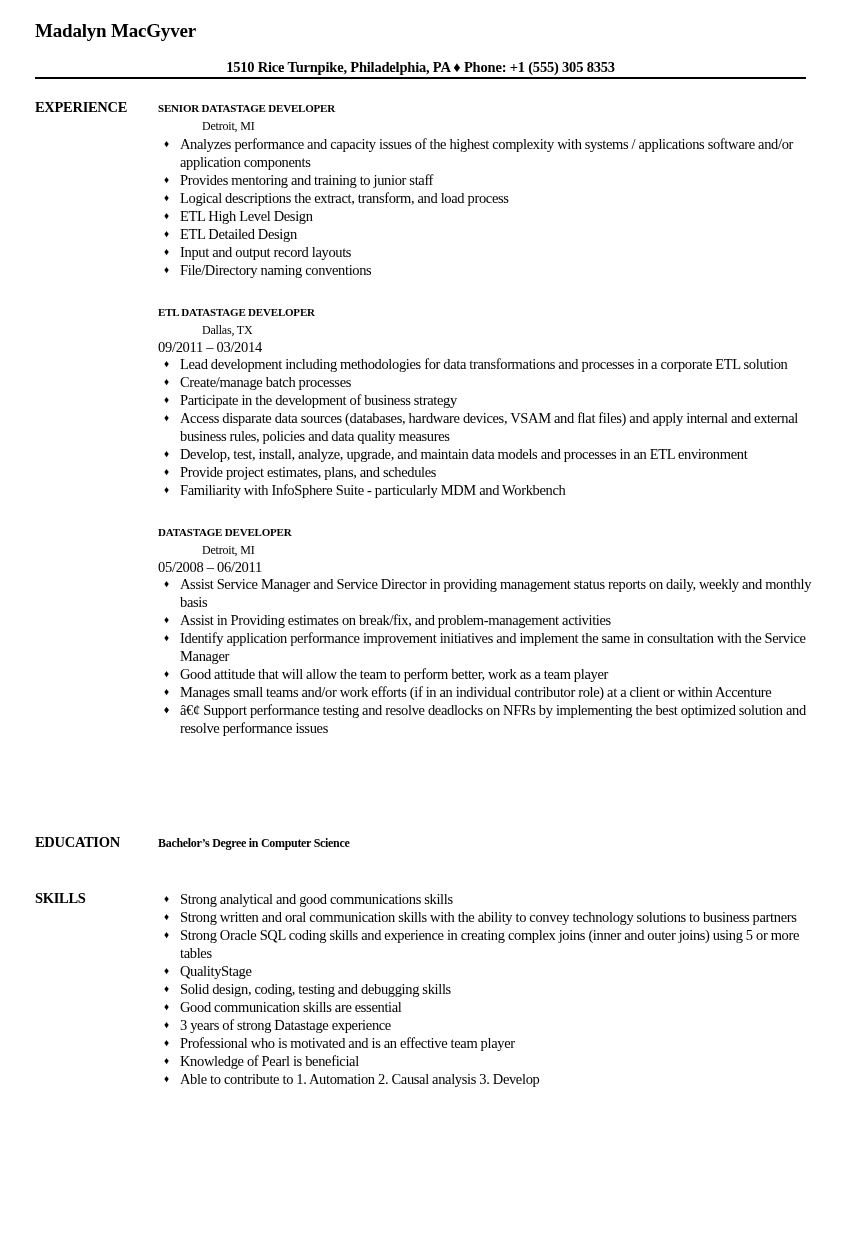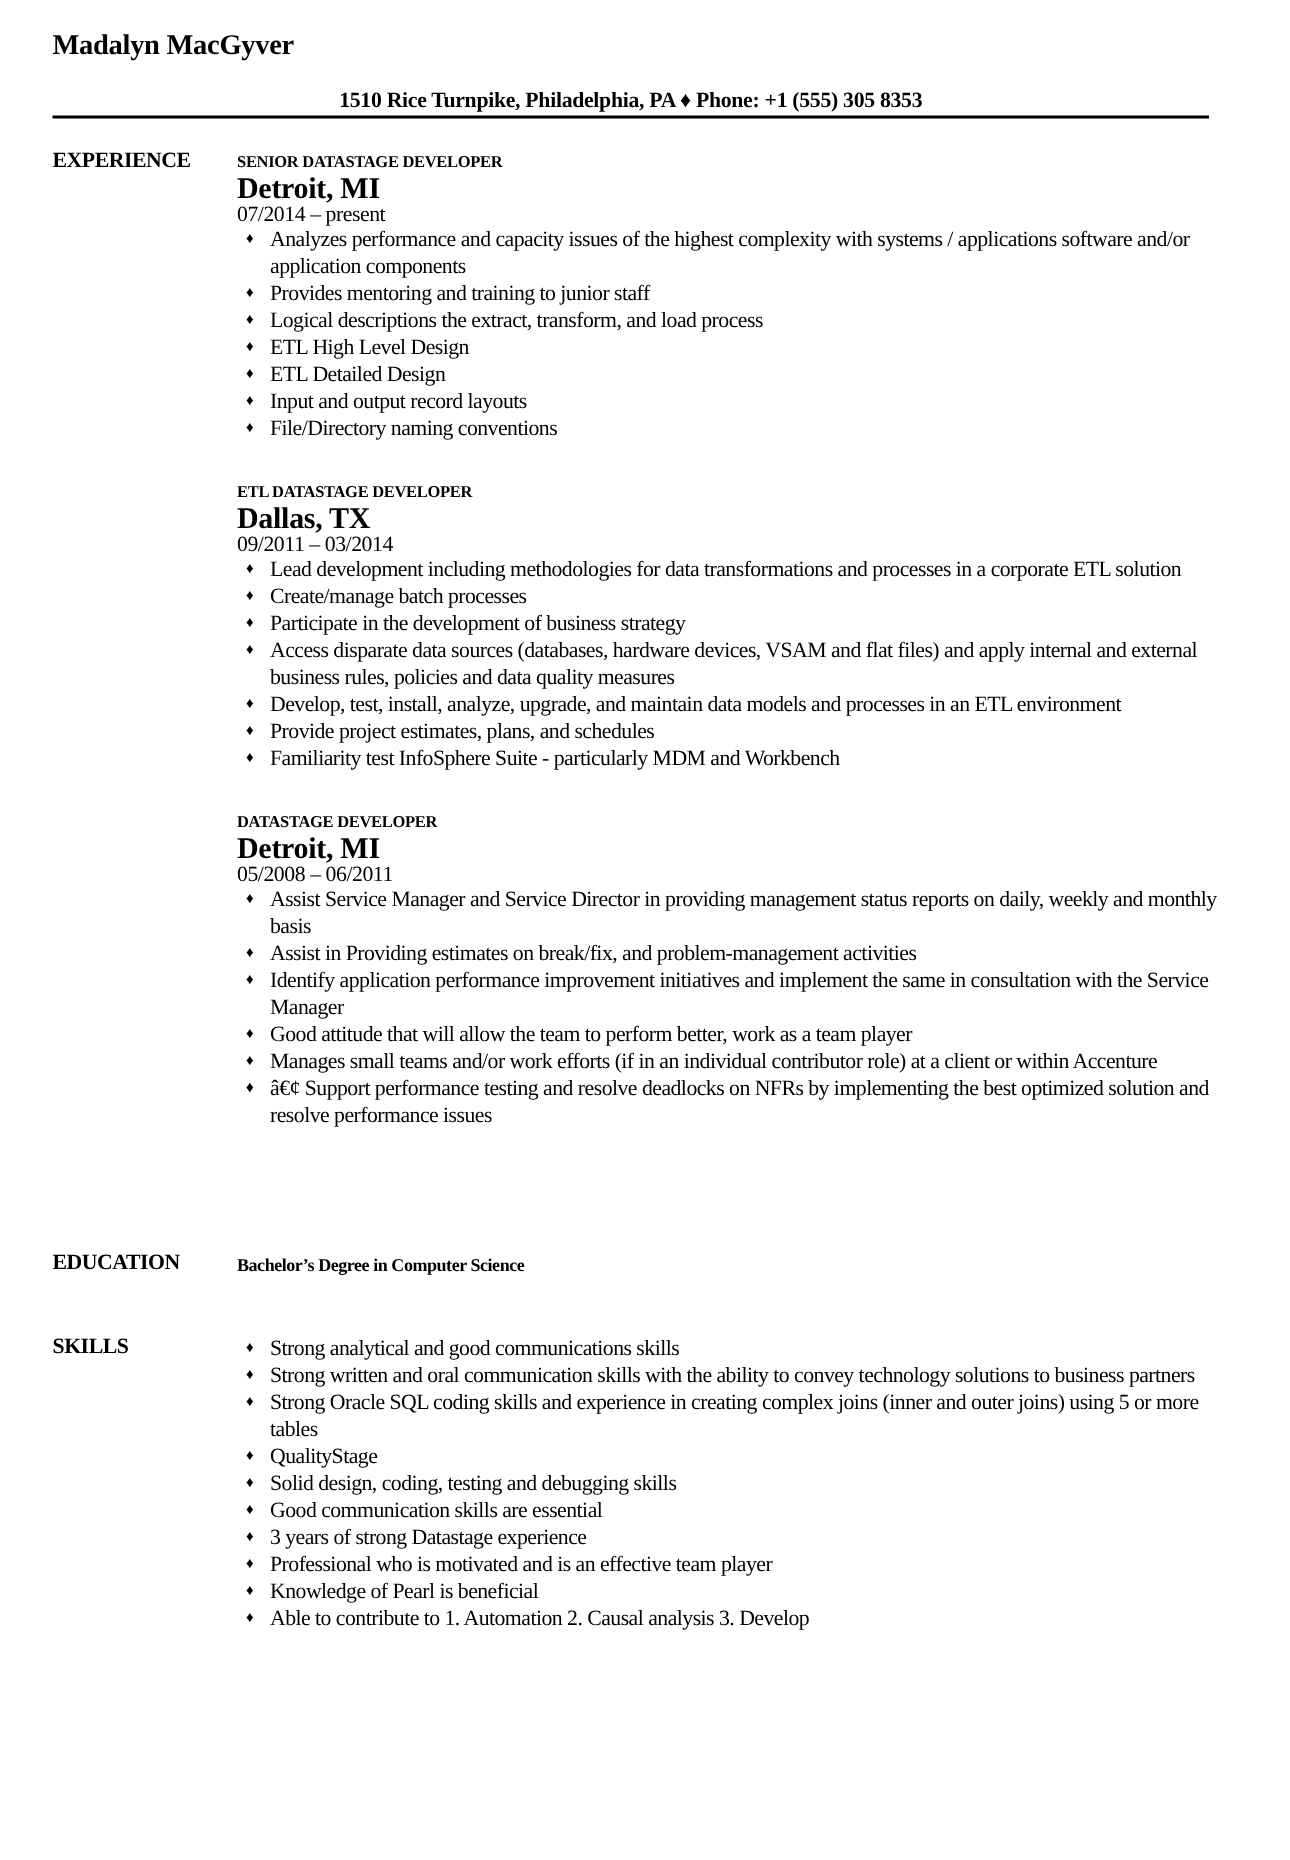--- a/index.html
+++ b/index.html
@@ -69,24 +69,25 @@
     width: 655px;
   }
   .job { margin-bottom: 22px; }
   .job-title {
     font-weight: bold;
     font-size: 11px;
     line-height: 18px;
     letter-spacing: -0.2px;
   }
   .job-loc {
-    font-weight: bold;
-    font-size: 20px;
-    line-height: 18px;
-    letter-spacing: -0.2px;
+    font-weight: normal;
+    font-size: 12px;
+    line-height: 18px;
+    letter-spacing: -0.2px;
+    margin-left: 44px;
   }
   .job-dates {
     font-size: 14.5px;
     line-height: 16px;
     letter-spacing: -0.3px;
   }
   ul.bullets {
     list-style: none;
     margin: 0;
     padding: 0;
@@ -126,21 +127,20 @@
   <div class="contact">1510 Rice Turnpike, Philadelphia, PA ♦ Phone: +1 (555) 305 8353</div>
   <div class="rule"></div>
 
   <div class="section" style="top:99px;">
     <div class="section-label">EXPERIENCE</div>
     <div class="section-body" id="exp-body">
 
       <div class="job" style="margin-bottom:24px;">
         <div class="job-title">SENIOR DATASTAGE DEVELOPER</div>
         <div class="job-loc">Detroit, MI</div>
-        <div class="job-dates">07/2014 – present</div>
         <ul class="bullets">
             <li><span class="dot">♦</span><span>Analyzes performance and capacity issues of the highest complexity with systems / applications software and/or application components</span></li>
             <li><span class="dot">♦</span><span>Provides mentoring and training to junior staff</span></li>
             <li><span class="dot">♦</span><span>Logical descriptions the extract, transform, and load process</span></li>
             <li><span class="dot">♦</span><span>ETL High Level Design</span></li>
             <li><span class="dot">♦</span><span>ETL Detailed Design</span></li>
             <li><span class="dot">♦</span><span>Input and output record layouts</span></li>
             <li><span class="dot">♦</span><span>File/Directory naming conventions</span></li>
           </ul>
       </div>
@@ -149,21 +149,21 @@
         <div class="job-title">ETL DATASTAGE DEVELOPER</div>
         <div class="job-loc">Dallas, TX</div>
         <div class="job-dates">09/2011 – 03/2014</div>
         <ul class="bullets">
             <li><span class="dot">♦</span><span>Lead development including methodologies for data transformations and processes in a corporate ETL solution</span></li>
             <li><span class="dot">♦</span><span>Create/manage batch processes</span></li>
             <li><span class="dot">♦</span><span>Participate in the development of business strategy</span></li>
             <li><span class="dot">♦</span><span>Access disparate data sources (databases, hardware devices, VSAM and flat files) and apply internal and external business rules, policies and data quality measures</span></li>
             <li><span class="dot">♦</span><span>Develop, test, install, analyze, upgrade, and maintain data models and processes in an ETL environment</span></li>
             <li><span class="dot">♦</span><span>Provide project estimates, plans, and schedules</span></li>
-            <li><span class="dot">♦</span><span>Familiarity test InfoSphere Suite - particularly MDM and Workbench</span></li>
+            <li><span class="dot">♦</span><span>Familiarity with InfoSphere Suite - particularly MDM and Workbench</span></li>
           </ul>
       </div>
 
       <div class="job">
         <div class="job-title">DATASTAGE DEVELOPER</div>
         <div class="job-loc">Detroit, MI</div>
         <div class="job-dates">05/2008 – 06/2011</div>
         <ul class="bullets">
             <li><span class="dot">♦</span><span>Assist Service Manager and Service Director in providing management status reports on daily, weekly and monthly basis</span></li>
             <li><span class="dot">♦</span><span>Assist in Providing estimates on break/fix, and problem-management activities</span></li>

